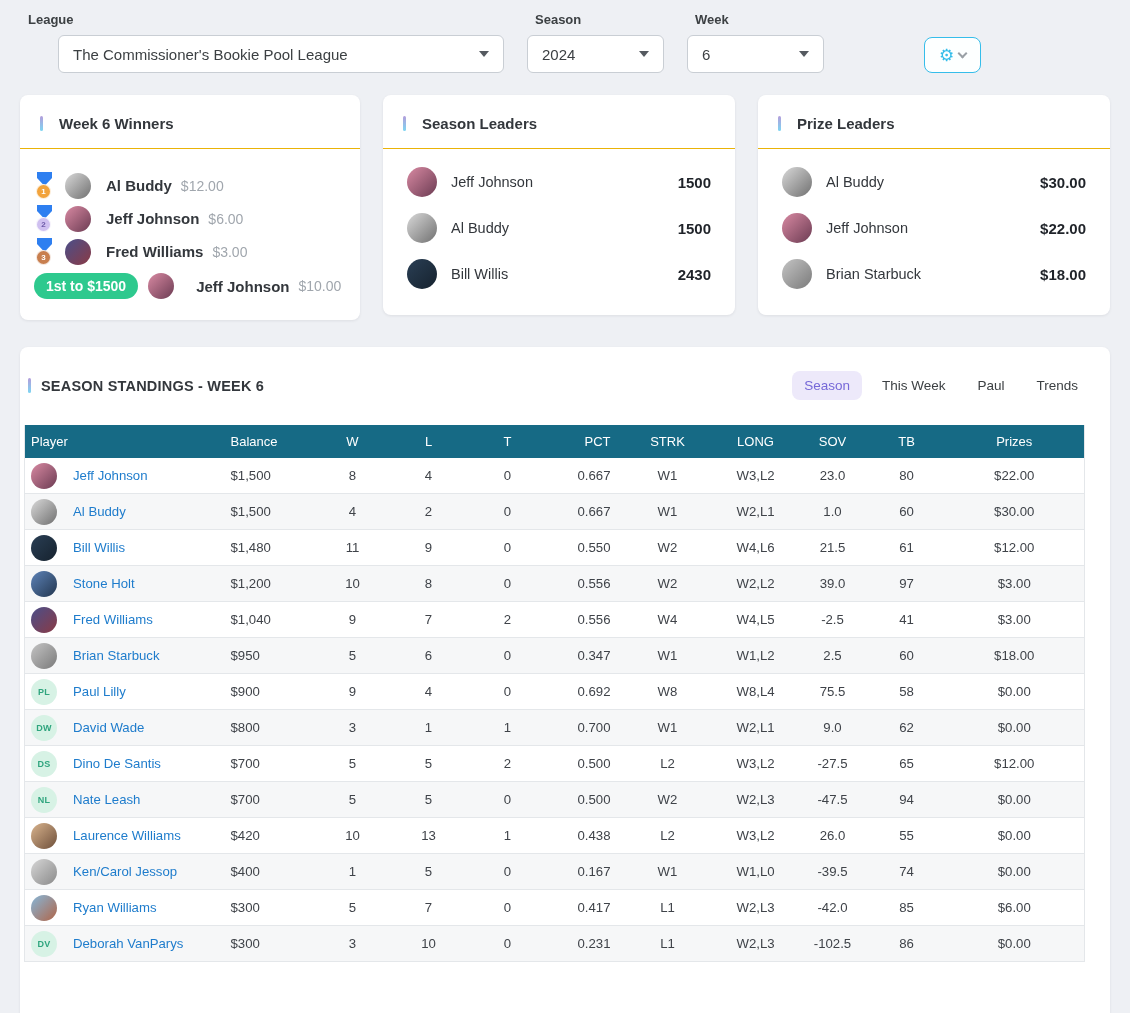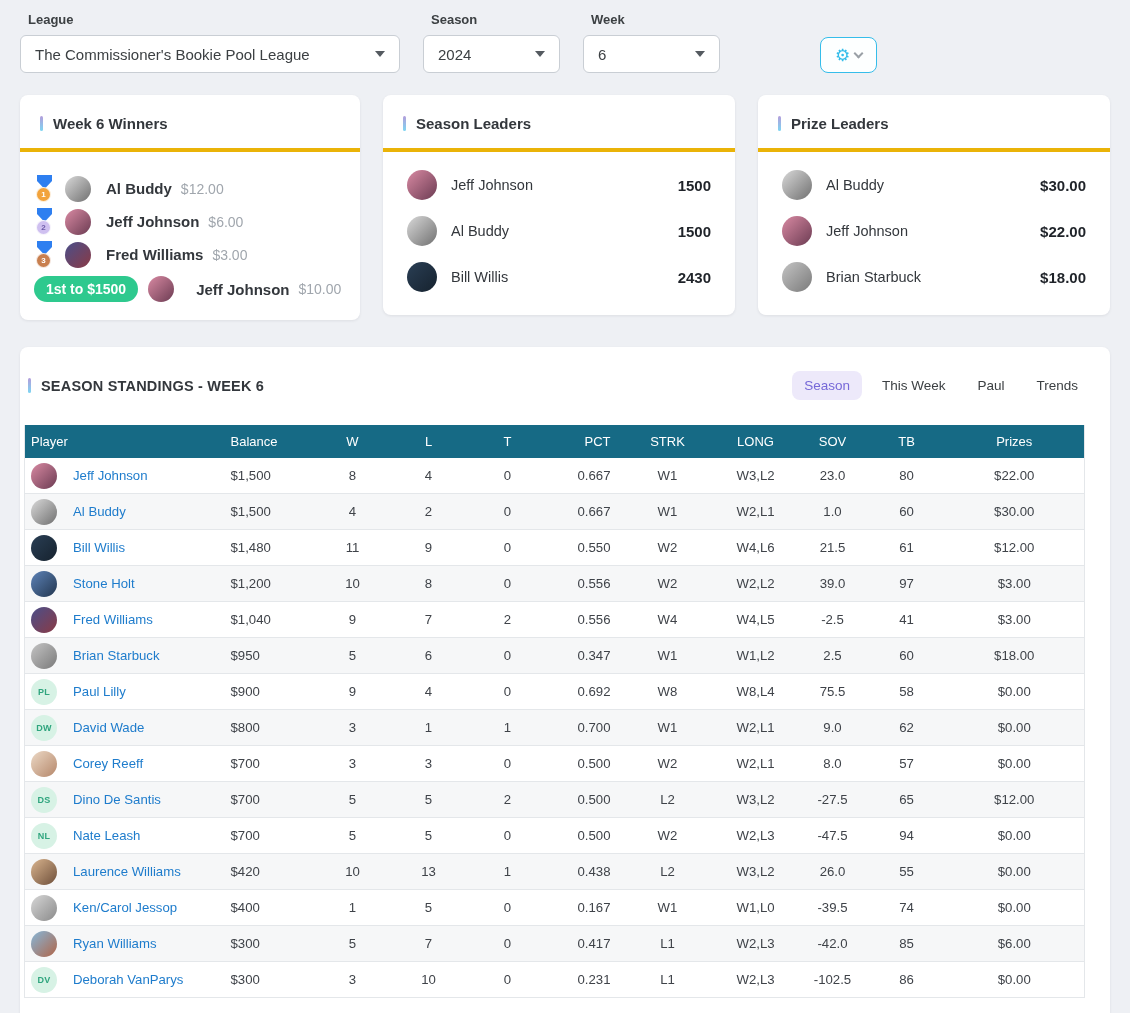--- a/index.html
+++ b/index.html
@@ -8,34 +8,34 @@
 
   
   .topbar { display:flex; align-items:flex-start; padding:10px 20px 0; }
   .field { display:flex; flex-direction:column; }
   .field label { font-size:13px; color:#3c4043; margin:2px 0 8px 8px;font-weight:bold; }
   .select { height:38px; background:#fff; border:1px solid #c9ced4; border-radius:6px;
             display:flex; align-items:center; justify-content:space-between;
             padding:0 14px; font-size:15px; color:#3c4043; cursor:pointer; }
   .caret { width:0; height:0; border-left:5px solid transparent; border-right:5px solid transparent;
            border-top:6px solid #555a60; margin-left:12px; }
-  .f-league .select { width:380px; }
+  .f-league .select { width:446px;margin-left:38px; }
   .f-season { margin-left:23px; } .f-season .select { width:137px; }
   .f-week   { margin-left:23px; } .f-week .select { width:137px; }
   .gear-btn { margin-left:100px; margin-top:27px; width:57px; height:36px;
               border:1px solid var(--gear); border-radius:8px; background:#fdffff;
               display:flex; align-items:center; justify-content:center; gap:5px; cursor:pointer; }
   .gear-glyph { color:var(--gear); font-size:17px; line-height:1; }
   .chev { width:7px; height:7px; border-right:2px solid #9aa0a6; border-bottom:2px solid #9aa0a6;
           transform:rotate(45deg); margin-top:-3px; }
 
   
   .cards { display:flex; gap:23px; margin:22px 20px 0; }
   .card { background:#fff; border-radius:8px; box-shadow:0 1px 3px rgba(25,30,40,.08); }
-  .card-head { display:flex; align-items:center; gap:10px; padding:20px 20px 16px; border-bottom:4px solid #eab308; }
+  .card-head { display:flex; align-items:center; gap:16px; padding:20px 20px 16px; border-bottom:1px solid #eab308; }
   .accent { width:3px; height:15px; border-radius:2px; flex:none;
             background:linear-gradient(var(--accent1), var(--accent2)); }
   .card-title { font-weight:bold; font-size:15px; color:#33373c; }
 
   .card-winners { width:340px; height:225px; }
   .winners-body { padding:20px 18px 0 14px; }
   .winner-row { display:flex; align-items:center; height:33px; }
   .medal { position:relative; width:22px; height:27px; flex:none; margin-right:9px; }
   .medal .ribbon { position:absolute; top:0; left:3px; width:15px; height:14px; background:#2e7ff0;
                    clip-path:polygon(0 0,100% 0,100% 42%,50% 100%,0 42%); }
@@ -387,38 +387,20 @@
     <td class="ar">0.700</td>
           <td class="ac">W1</td>
           <td class="ac">W2,L1</td>
           <td class="ac">9.0</td>
     <td class="ac">62</td>
           <td class="ac">$0.00</td>
   </tr>
         <tr>
     <td>
             <div class="c-player">
-      <span class="avatar" style="background: linear-gradient(135deg, rgb(236, 217, 198), rgb(181, 135, 106));"></span>
-      <a class="plink">Corey Reeff</a>
-    </div>
-          </td>
-    <td class="al">$700</td>
-          <td class="ac">3</td>
-          <td class="ac">3</td>
-          <td class="ac">0</td>
-    <td class="ar">0.500</td>
-          <td class="ac">W2</td>
-          <td class="ac">W2,L1</td>
-          <td class="ac">8.0</td>
-    <td class="ac">57</td>
-          <td class="ac">$0.00</td>
-  </tr>
-        <tr>
-    <td>
-            <div class="c-player">
       <span class="avatar av-init">DS</span>
       <a class="plink">Dino De Santis</a>
     </div>
           </td>
     <td class="al">$700</td>
           <td class="ac">5</td>
           <td class="ac">5</td>
           <td class="ac">2</td>
     <td class="ar">0.500</td>
           <td class="ac">L2</td>

